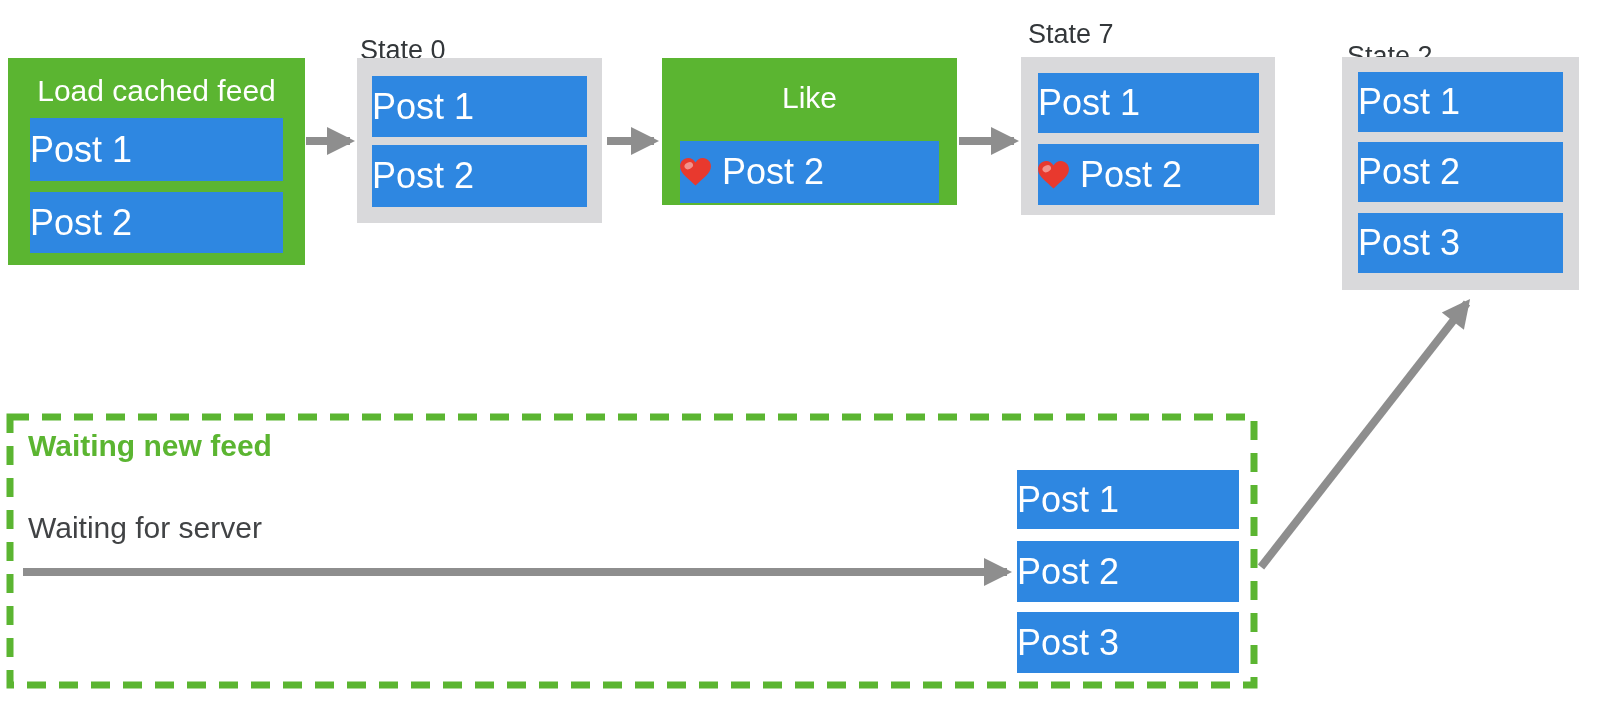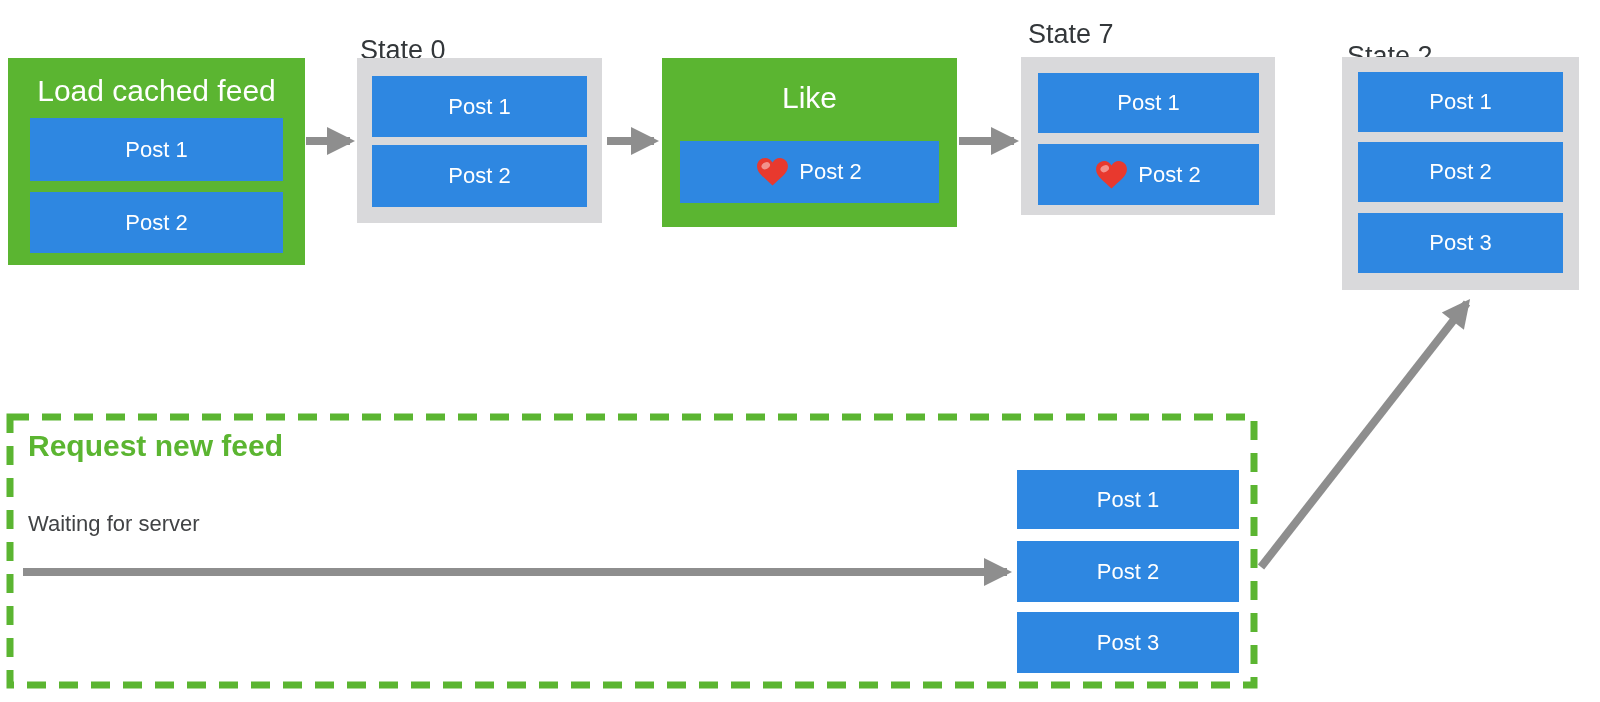--- a/index.html
+++ b/index.html
@@ -13,24 +13,23 @@
   }
   .abs { position: absolute; }
 
   .green-panel { background: var(--green, #5BB531); }
   .gray-panel  { background: var(--container-gray, #D9D9DB); }
 
   .post {
     position: absolute;
     background: var(--blue, #2E87E1);
     color: #ffffff;
-    font-size: 22px;
+    font-size: 36px;
     display: flex;
     align-items: center;
-    justify-content: center;
     white-space: nowrap;
   }
 
   .panel-title {
     position: absolute;
     left: 0; right: 0;
     text-align: center;
     color: #ffffff;
     font-size: 30px;
   }
@@ -43,21 +42,21 @@
 
   .request-title {
     position: absolute;
     font-size: 30px;
     font-weight: bold;
     color: var(--green, #5BB531);
   }
 
   .status-text {
     position: absolute;
-    font-size: 22px;
+    font-size: 30px;
     color: var(--status-text, #414345);
   }
 
   .heart { display: inline-flex; margin-right: 11px; }
   .heart svg { display: block; }
   .heart .heart-fill { fill: var(--heart-red, #E8392E); }
 
   svg.overlay {
     position: absolute;
     left: 0; top: 0;
@@ -85,21 +84,21 @@
   <div class="state-label" style="left:360px; top:21px;margin-top:14px;">State 0</div>
   <div class="abs gray-panel" style="left:357px; top:58px; width:245px; height:165px;">
     <div class="post" style="left:15px; right:15px; top:18px; height:61px;">
       <span>Post 1</span>
     </div>
     <div class="post" style="left:15px; right:15px; top:87px; height:62px;">
       <span>Post 2</span>
     </div>
   </div>
 
-  <div class="abs green-panel" style="left:662px; top:58px; width:295px; height:169px;">
+  <div class="abs green-panel" style="left:662px; top:58px; width:295px; height:147px;">
     <div class="panel-title" style="top:23px;">Like</div>
     <div class="post" style="left:18px; right:18px; top:83px; height:62px;">
       <span class="heart">
         <svg width="31" height="28" viewBox="0 0 32 29">
           <path class="heart-fill" d="M23.6 0c-3.2 0-6.1 1.9-7.6 4.7C14.5 1.9 11.6 0 8.4 0 3.7 0 0 3.8 0 8.5c0 8 9.4 12.9 16 20.1 6.6-7.2 16-12.1 16-20.1C32 3.8 28.3 0 23.6 0z"></path>
           <ellipse cx="9" cy="8" rx="4.6" ry="3.4" fill="#ffffff" opacity="0.45" transform="rotate(-25 9 8)"></ellipse>
         </svg>
       </span>
       <span>Post 2</span>
     </div>
@@ -127,21 +126,21 @@
       <span>Post 1</span>
     </div>
     <div class="post" style="left:16px; right:16px; top:85px; height:60px;">
       <span>Post 2</span>
     </div>
     <div class="post" style="left:16px; right:16px; top:156px; height:60px;">
       <span>Post 3</span>
     </div>
   </div>
 
-  <div class="request-title" style="left:28px; top:429px;">Request new feed</div>
+  <div class="request-title" style="left:28px; top:429px;">Waiting new feed</div>
   <div class="status-text" style="left:28px; top:511px;">Waiting for server</div>
 
   <div class="post" style="left:1017px; top:470px; width:222px; height:59px;">
     <span>Post 1</span>
   </div>
   <div class="post" style="left:1017px; top:541px; width:222px; height:61px;">
     <span>Post 2</span>
   </div>
   <div class="post" style="left:1017px; top:612px; width:222px; height:61px;">
     <span>Post 3</span>

